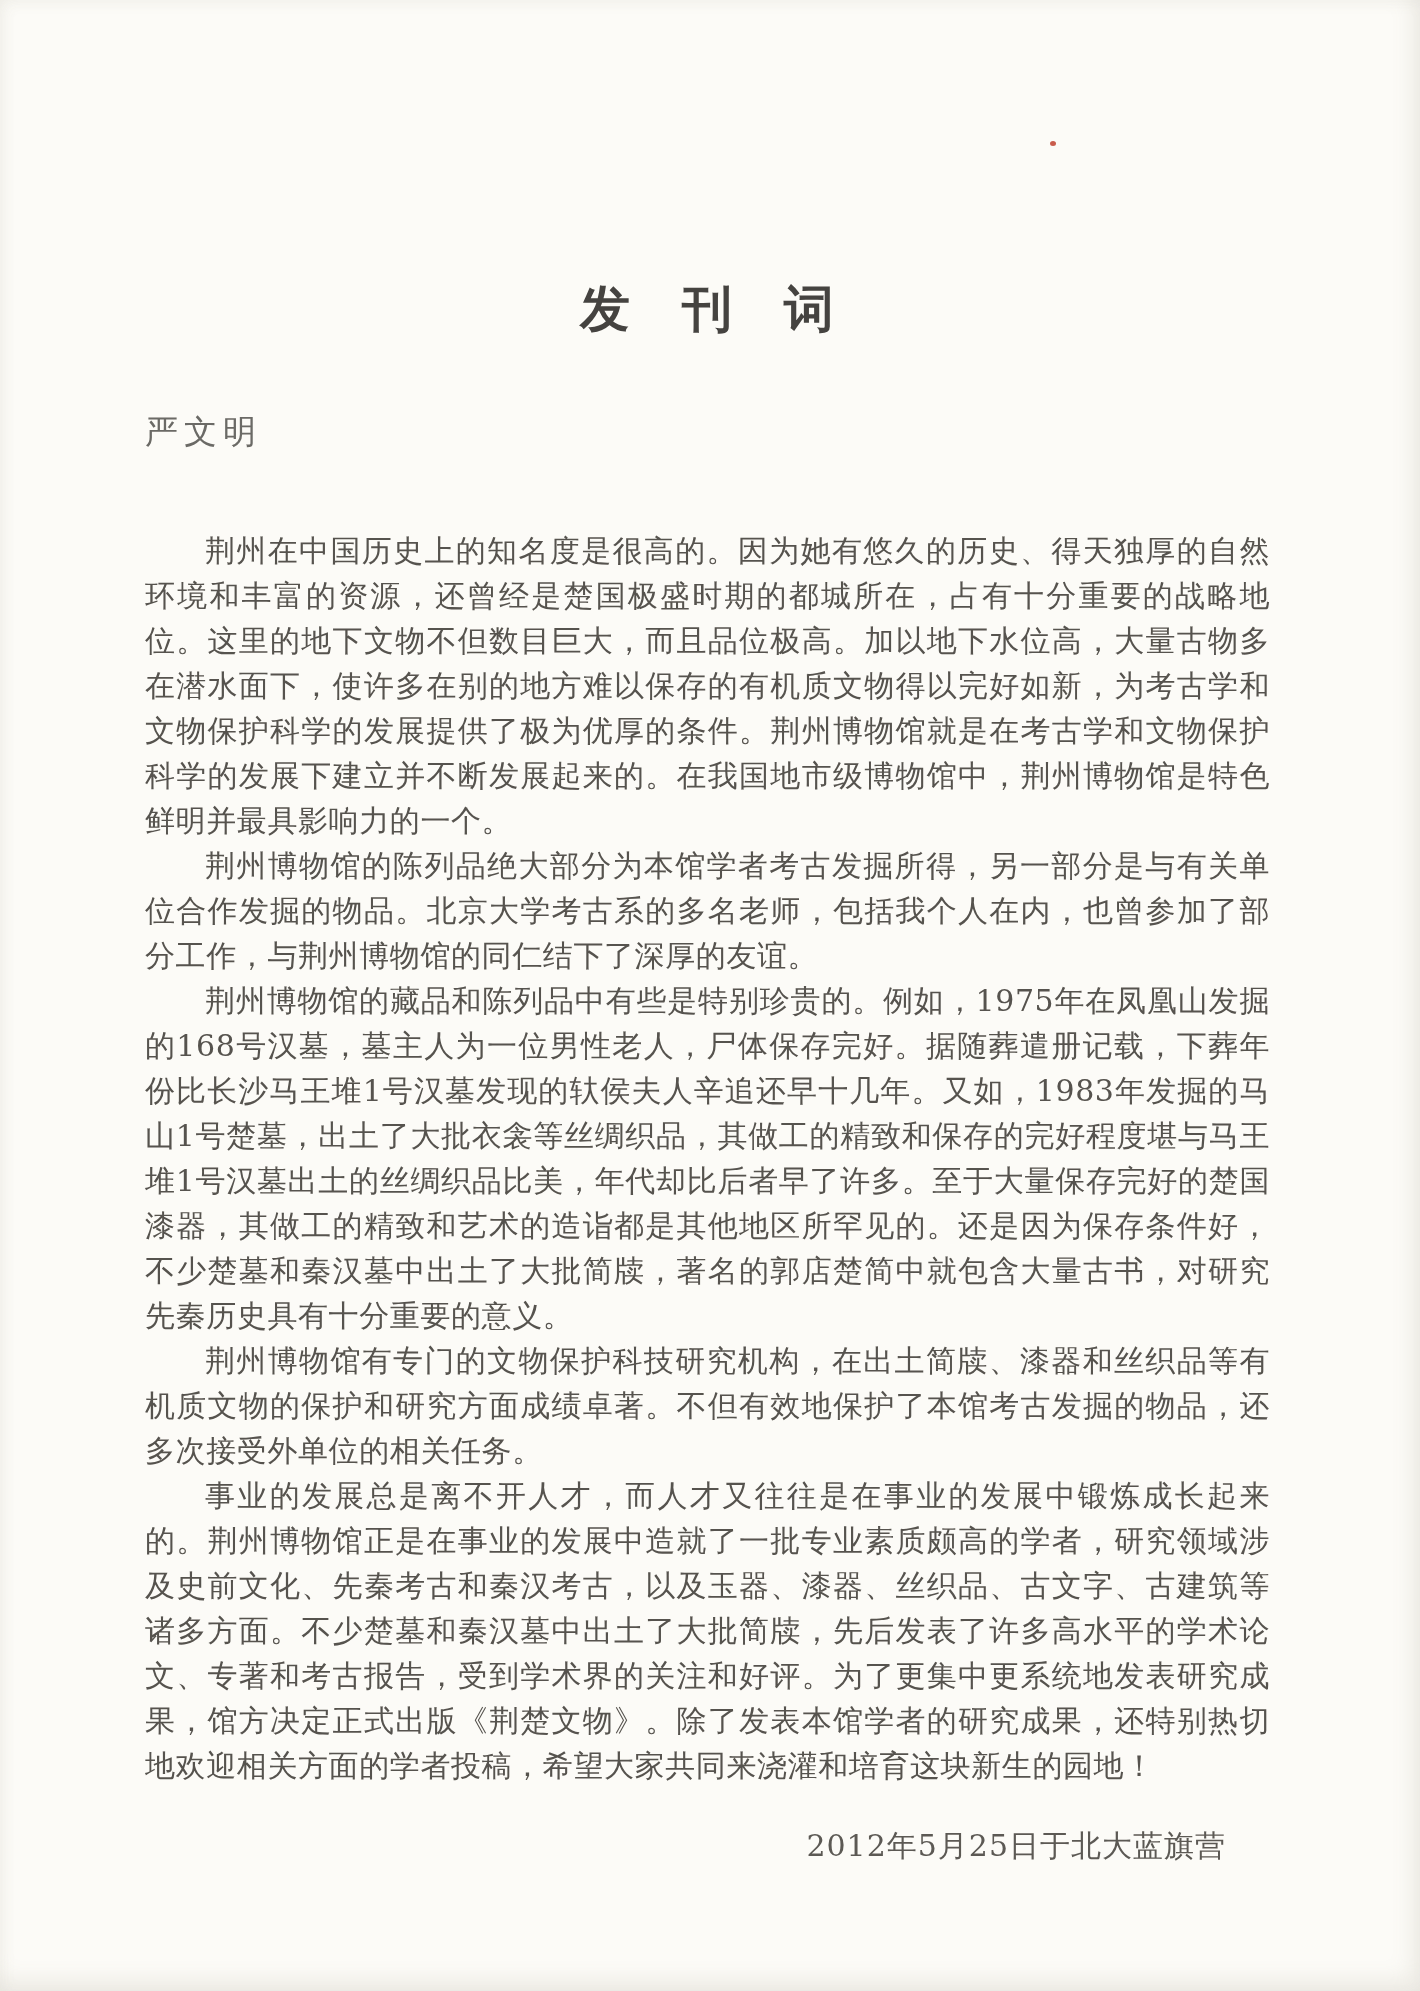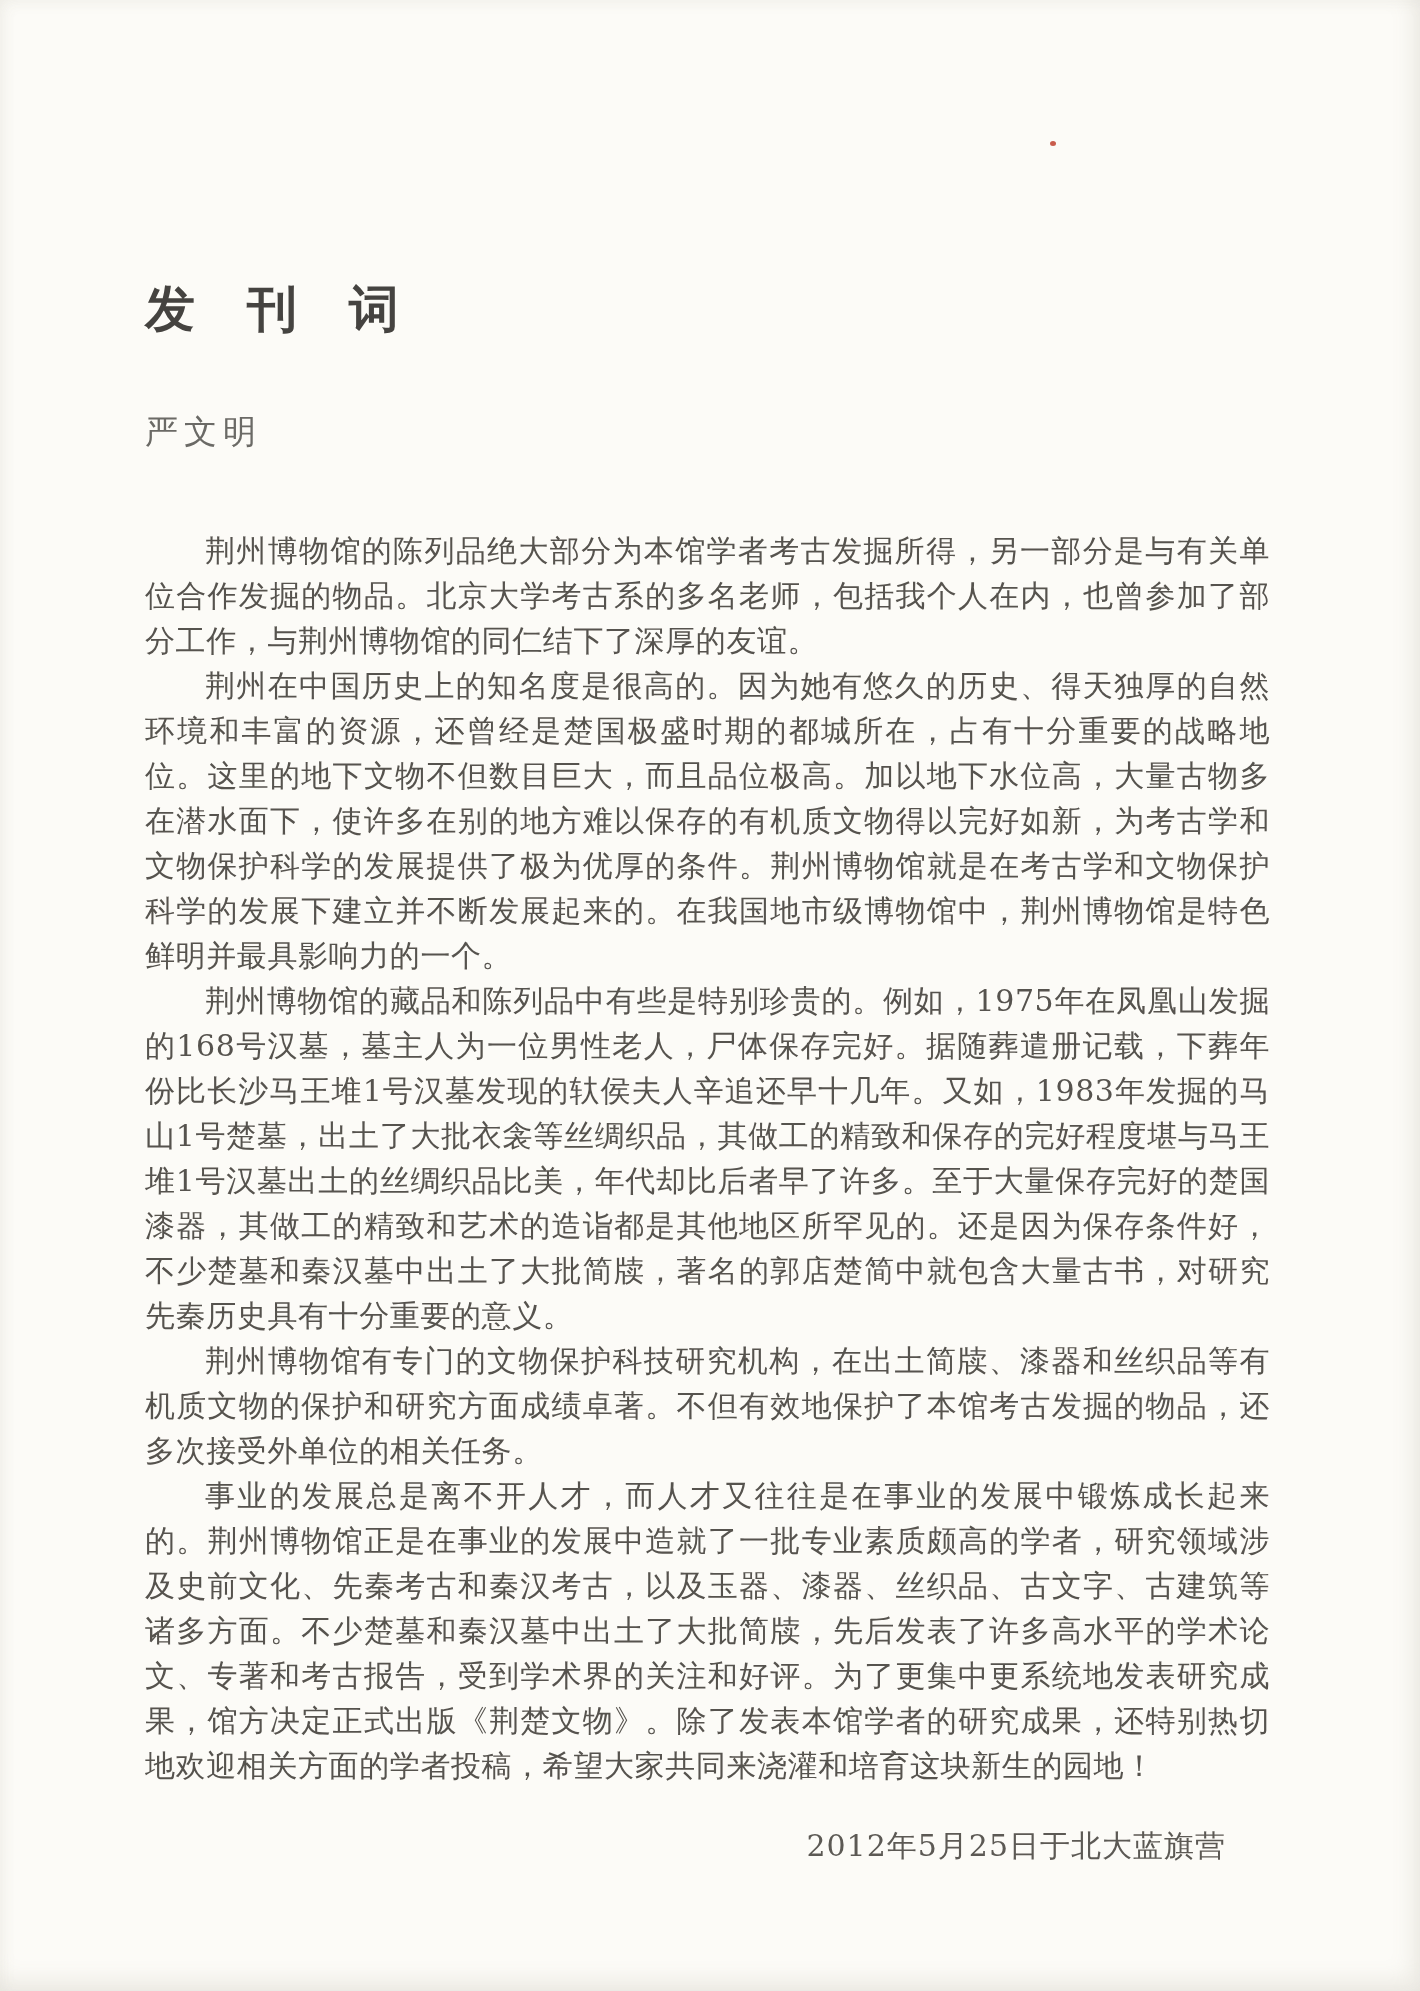--- a/index.html
+++ b/index.html
@@ -16,21 +16,21 @@
     font-family: "DejaVu Serif", "Liberation Serif", serif;
     box-shadow: inset -7px -10px 22px rgba(125,115,95,0.13),
                 inset 4px 4px 14px rgba(125,115,95,0.05);
   }
   .doc-title {
     position: absolute;
     top: 276px;
     left: 145px;
     width: 1125px;
     margin: 0;
-    text-align: left;
+    text-align: center;
     font-size: 50px;
     font-weight: 600;
     color: #454340;
     letter-spacing: 1px;
   }
   .doc-author {
     position: absolute;
     top: 410px;
     left: 145px;
     width: 1125px;
@@ -82,22 +82,22 @@
 </head>
 <body>
 
 <div class="scan-page">
 
   <h1 class="doc-title">发　刊　词</h1>
 
   <div class="doc-author">严文明</div>
 
   <div class="doc-body">
+    <p>荆州在中国历史上的知名度是很高的。因为她有悠久的历史、得天独厚的自然环境和丰富的资源，还曾经是楚国极盛时期的都城所在，占有十分重要的战略地位。这里的地下文物不但数目巨大，而且品位极高。加以地下水位高，大量古物多在潜水面下，使许多在别的地方难以保存的有机质文物得以完好如新，为考古学和文物保护科学的发展提供了极为优厚的条件。荆州博物馆就是在考古学和文物保护科学的发展下建立并不断发展起来的。在我国地市级博物馆中，荆州博物馆是特色鲜明并最具影响力的一个。</p>
     <p>荆州博物馆的陈列品绝大部分为本馆学者考古发掘所得，另一部分是与有关单位合作发掘的物品。北京大学考古系的多名老师，包括我个人在内，也曾参加了部分工作，与荆州博物馆的同仁结下了深厚的友谊。</p>
-    <p>荆州在中国历史上的知名度是很高的。因为她有悠久的历史、得天独厚的自然环境和丰富的资源，还曾经是楚国极盛时期的都城所在，占有十分重要的战略地位。这里的地下文物不但数目巨大，而且品位极高。加以地下水位高，大量古物多在潜水面下，使许多在别的地方难以保存的有机质文物得以完好如新，为考古学和文物保护科学的发展提供了极为优厚的条件。荆州博物馆就是在考古学和文物保护科学的发展下建立并不断发展起来的。在我国地市级博物馆中，荆州博物馆是特色鲜明并最具影响力的一个。</p>
     <p>荆州博物馆的藏品和陈列品中有些是特别珍贵的。例如，1975年在凤凰山发掘的168号汉墓，墓主人为一位男性老人，尸体保存完好。据随葬遣册记载，下葬年份比长沙马王堆1号汉墓发现的轪侯夫人辛追还早十几年。又如，1983年发掘的马山1号楚墓，出土了大批衣衾等丝绸织品，其做工的精致和保存的完好程度堪与马王堆1号汉墓出土的丝绸织品比美，年代却比后者早了许多。至于大量保存完好的楚国漆器，其做工的精致和艺术的造诣都是其他地区所罕见的。还是因为保存条件好，不少楚墓和秦汉墓中出土了大批简牍，著名的郭店楚简中就包含大量古书，对研究先秦历史具有十分重要的意义。</p>
     <p>荆州博物馆有专门的文物保护科技研究机构，在出土简牍、漆器和丝织品等有机质文物的保护和研究方面成绩卓著。不但有效地保护了本馆考古发掘的物品，还多次接受外单位的相关任务。</p>
     <p>事业的发展总是离不开人才，而人才又往往是在事业的发展中锻炼成长起来的。荆州博物馆正是在事业的发展中造就了一批专业素质颇高的学者，研究领域涉及史前文化、先秦考古和秦汉考古，以及玉器、漆器、丝织品、古文字、古建筑等诸多方面。不少楚墓和秦汉墓中出土了大批简牍，先后发表了许多高水平的学术论文、专著和考古报告，受到学术界的关注和好评。为了更集中更系统地发表研究成果，馆方决定正式出版《荆楚文物》。除了发表本馆学者的研究成果，还特别热切地欢迎相关方面的学者投稿，希望大家共同来浇灌和培育这块新生的园地！</p>
   </div>
 
   <div class="doc-dateline">2012年5月25日于北大蓝旗营</div>
 
   <div class="scan-speck"></div>
 
 </div>

